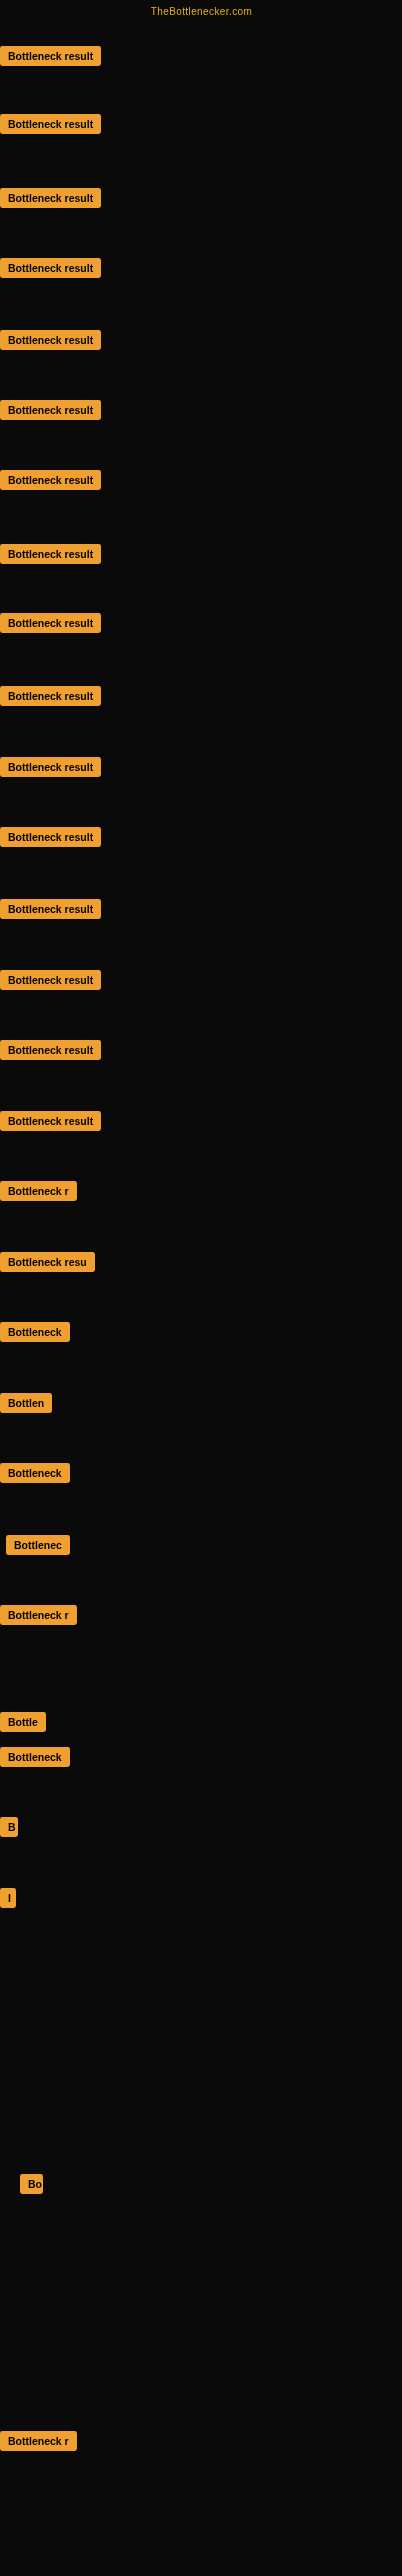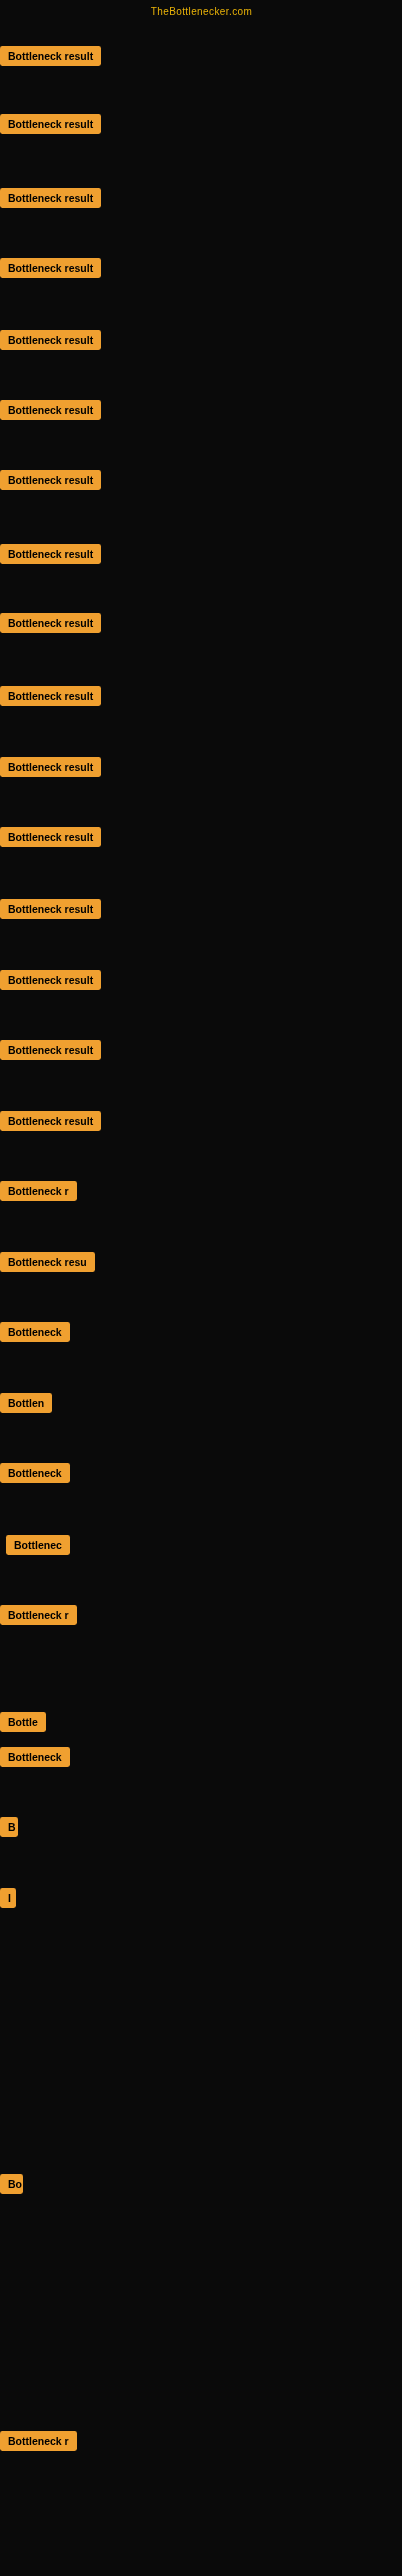--- a/index.html
+++ b/index.html
@@ -66,16 +66,16 @@
     <div class="bottleneck-item" style="top: 1252px; left: 0px;"><span class="bottleneck-badge" style="max-width: 111px;">Bottleneck resu</span></div>
     <div class="bottleneck-item" style="top: 1322px; left: 0px;"><span class="bottleneck-badge" style="max-width: 81px;">Bottleneck</span></div>
     <div class="bottleneck-item" style="top: 1393px; left: 0px;"><span class="bottleneck-badge" style="max-width: 61px;">Bottlen</span></div>
     <div class="bottleneck-item" style="top: 1463px; left: 0px;"><span class="bottleneck-badge" style="max-width: 81px;">Bottleneck</span></div>
     <div class="bottleneck-item" style="top: 1535px; left: 0px; margin-left: 6px;"><span class="bottleneck-badge" style="max-width: 74px;">Bottlenec</span></div>
     <div class="bottleneck-item" style="top: 1605px; left: 0px;"><span class="bottleneck-badge" style="max-width: 93px;">Bottleneck r</span></div>
     <div class="bottleneck-item" style="top: 1676px; left: 0px; margin-top: 36px;"><span class="bottleneck-badge" style="max-width: 52px;">Bottle</span></div>
     <div class="bottleneck-item" style="top: 1747px; left: 0px;"><span class="bottleneck-badge" style="max-width: 81px;">Bottleneck</span></div>
     <div class="bottleneck-item" style="top: 1817px; left: 0px;"><span class="bottleneck-badge" style="max-width: 17.7px;">B</span></div>
     <div class="bottleneck-item" style="top: 1888px; left: 0px;"><span class="bottleneck-badge" style="max-width: 8px;">I</span></div>
-    <div class="bottleneck-item" style="top: 2174px; left: 0px;"><span class="bottleneck-badge" style="max-width: 22.5px;">Bo</span></div>
+    <div class="bottleneck-item" style="top: 2174px; left: 0px; padding-left: 20px;"><span class="bottleneck-badge" style="max-width: 22.5px;">Bo</span></div>
     <div class="bottleneck-item" style="top: 2431px; left: 0px;"><span class="bottleneck-badge" style="max-width: 95px;">Bottleneck r</span></div>
   </div>
 
 
 </body></html>

